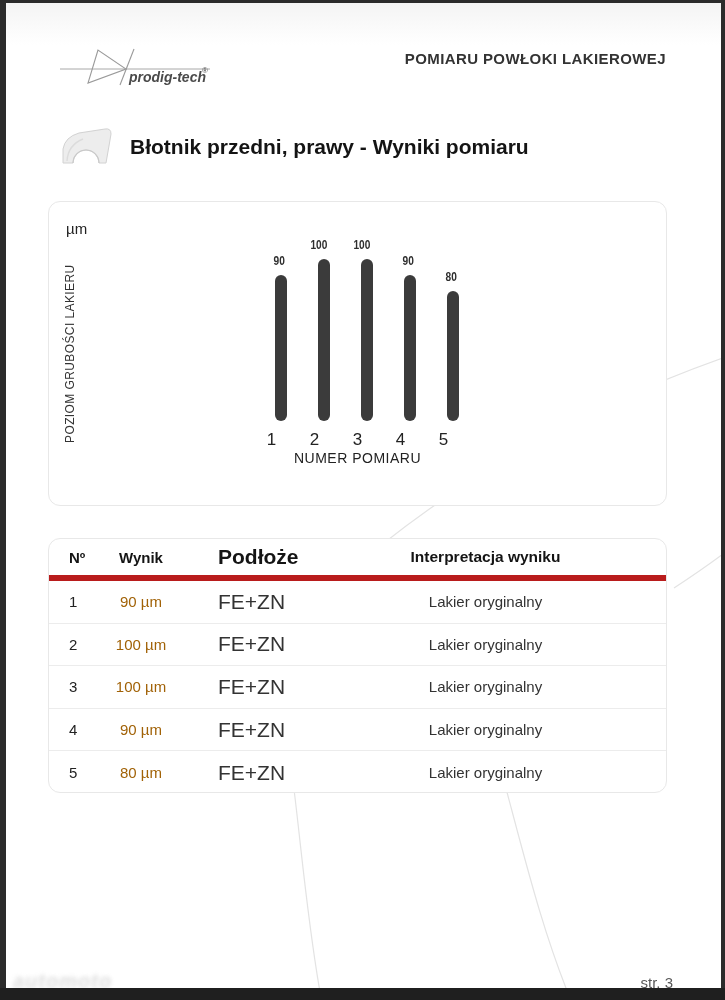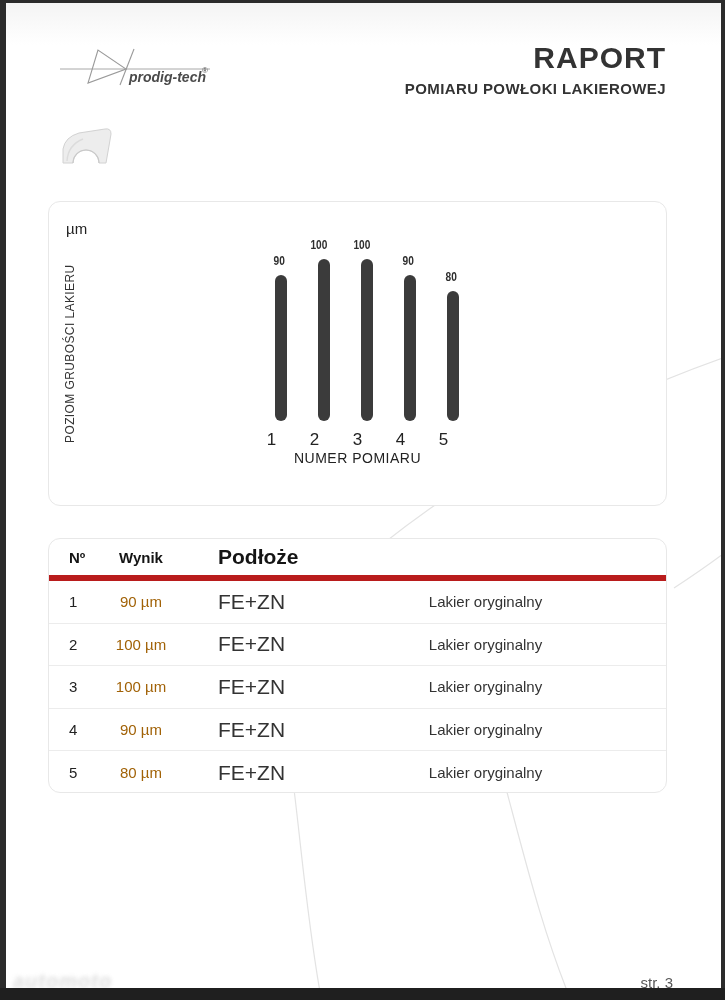--- a/index.html
+++ b/index.html
@@ -72,30 +72,30 @@
     <svg width="160" height="54" viewBox="0 0 160 54">
       <line x1="2" y1="30" x2="152" y2="30" stroke="#a8a8a8" stroke-width="1"></line>
       <polygon points="40,11 30,44 68,30" fill="none" stroke="#9a9a9a" stroke-width="1.1"></polygon>
       <line x1="76" y1="10" x2="62" y2="46" stroke="#9a9a9a" stroke-width="1.1"></line>
       <text x="71" y="43" font-size="14" font-weight="700" font-style="italic" fill="#4a4a4a" font-family="Liberation Sans, sans-serif"><tspan id="brand-text">prodig-tech</tspan></text>
       <text x="144" y="34" font-size="8" fill="#4a4a4a" font-family="Liberation Sans, sans-serif"><tspan id="brand-mark">®</tspan></text>
     </svg>
   </div>
 
   <div class="title-block">
-    <div class="title-main">RAPORT</div>
     <div class="title-sub">POMIARU POWŁOKI LAKIEROWEJ</div>
   </div>
 
   <div class="section-head">
     <svg width="52" height="40" viewBox="0 0 52 40">
       <path d="M2,36 L2,22 Q4,10 18,6 L44,2 Q50,1 50,7 L49,13 L45,36 L38,36 A13,13 0 0 0 12,36 Z" fill="#ededed" stroke="#d2d2d2" stroke-width="1"></path>
       <path d="M6,34 Q7,18 22,12" fill="none" stroke="#dcdcdc" stroke-width="1.4"></path>
       <path d="M12,36 A13,13 0 0 1 38,36" fill="none" stroke="#c9c9c9" stroke-width="1.2"></path>
     </svg>
+    <div class="section-title">Błotnik przedni, prawy - Wyniki pomiaru</div>
   </div>
 
   <div class="panel chart-panel">
     <div class="unit-label">µm</div>
     <div class="y-label">POZIOM GRUBOŚCI LAKIERU</div>
     <div class="chart-flow">
       <div class="bars-row" id="bars-row">
           <div class="bar-item">
             <div class="bar-val">90</div>
             <div class="bar" style="height: 146px; background: rgb(59, 59, 59);"></div>
@@ -126,20 +126,21 @@
         </div>
       <div class="x-label">NUMER POMIARU</div>
     </div>
   </div>
 
   <div class="panel table-panel">
     <div class="t-row t-head">
       <div class="c-no">Nº</div>
       <div class="c-wynik">Wynik</div>
       <div class="c-pod">Podłoże</div>
+      <div class="c-int">Interpretacja wyniku</div>
     </div>
     <div id="table-body">
         <div class="t-row">
           <div class="c-no">1</div>
           <div class="c-wynik">90 µm</div>
           <div class="c-pod">FE+ZN</div>
           <div class="c-int">Lakier oryginalny</div>
         </div>
         <div class="t-row">
           <div class="c-no">2</div>

